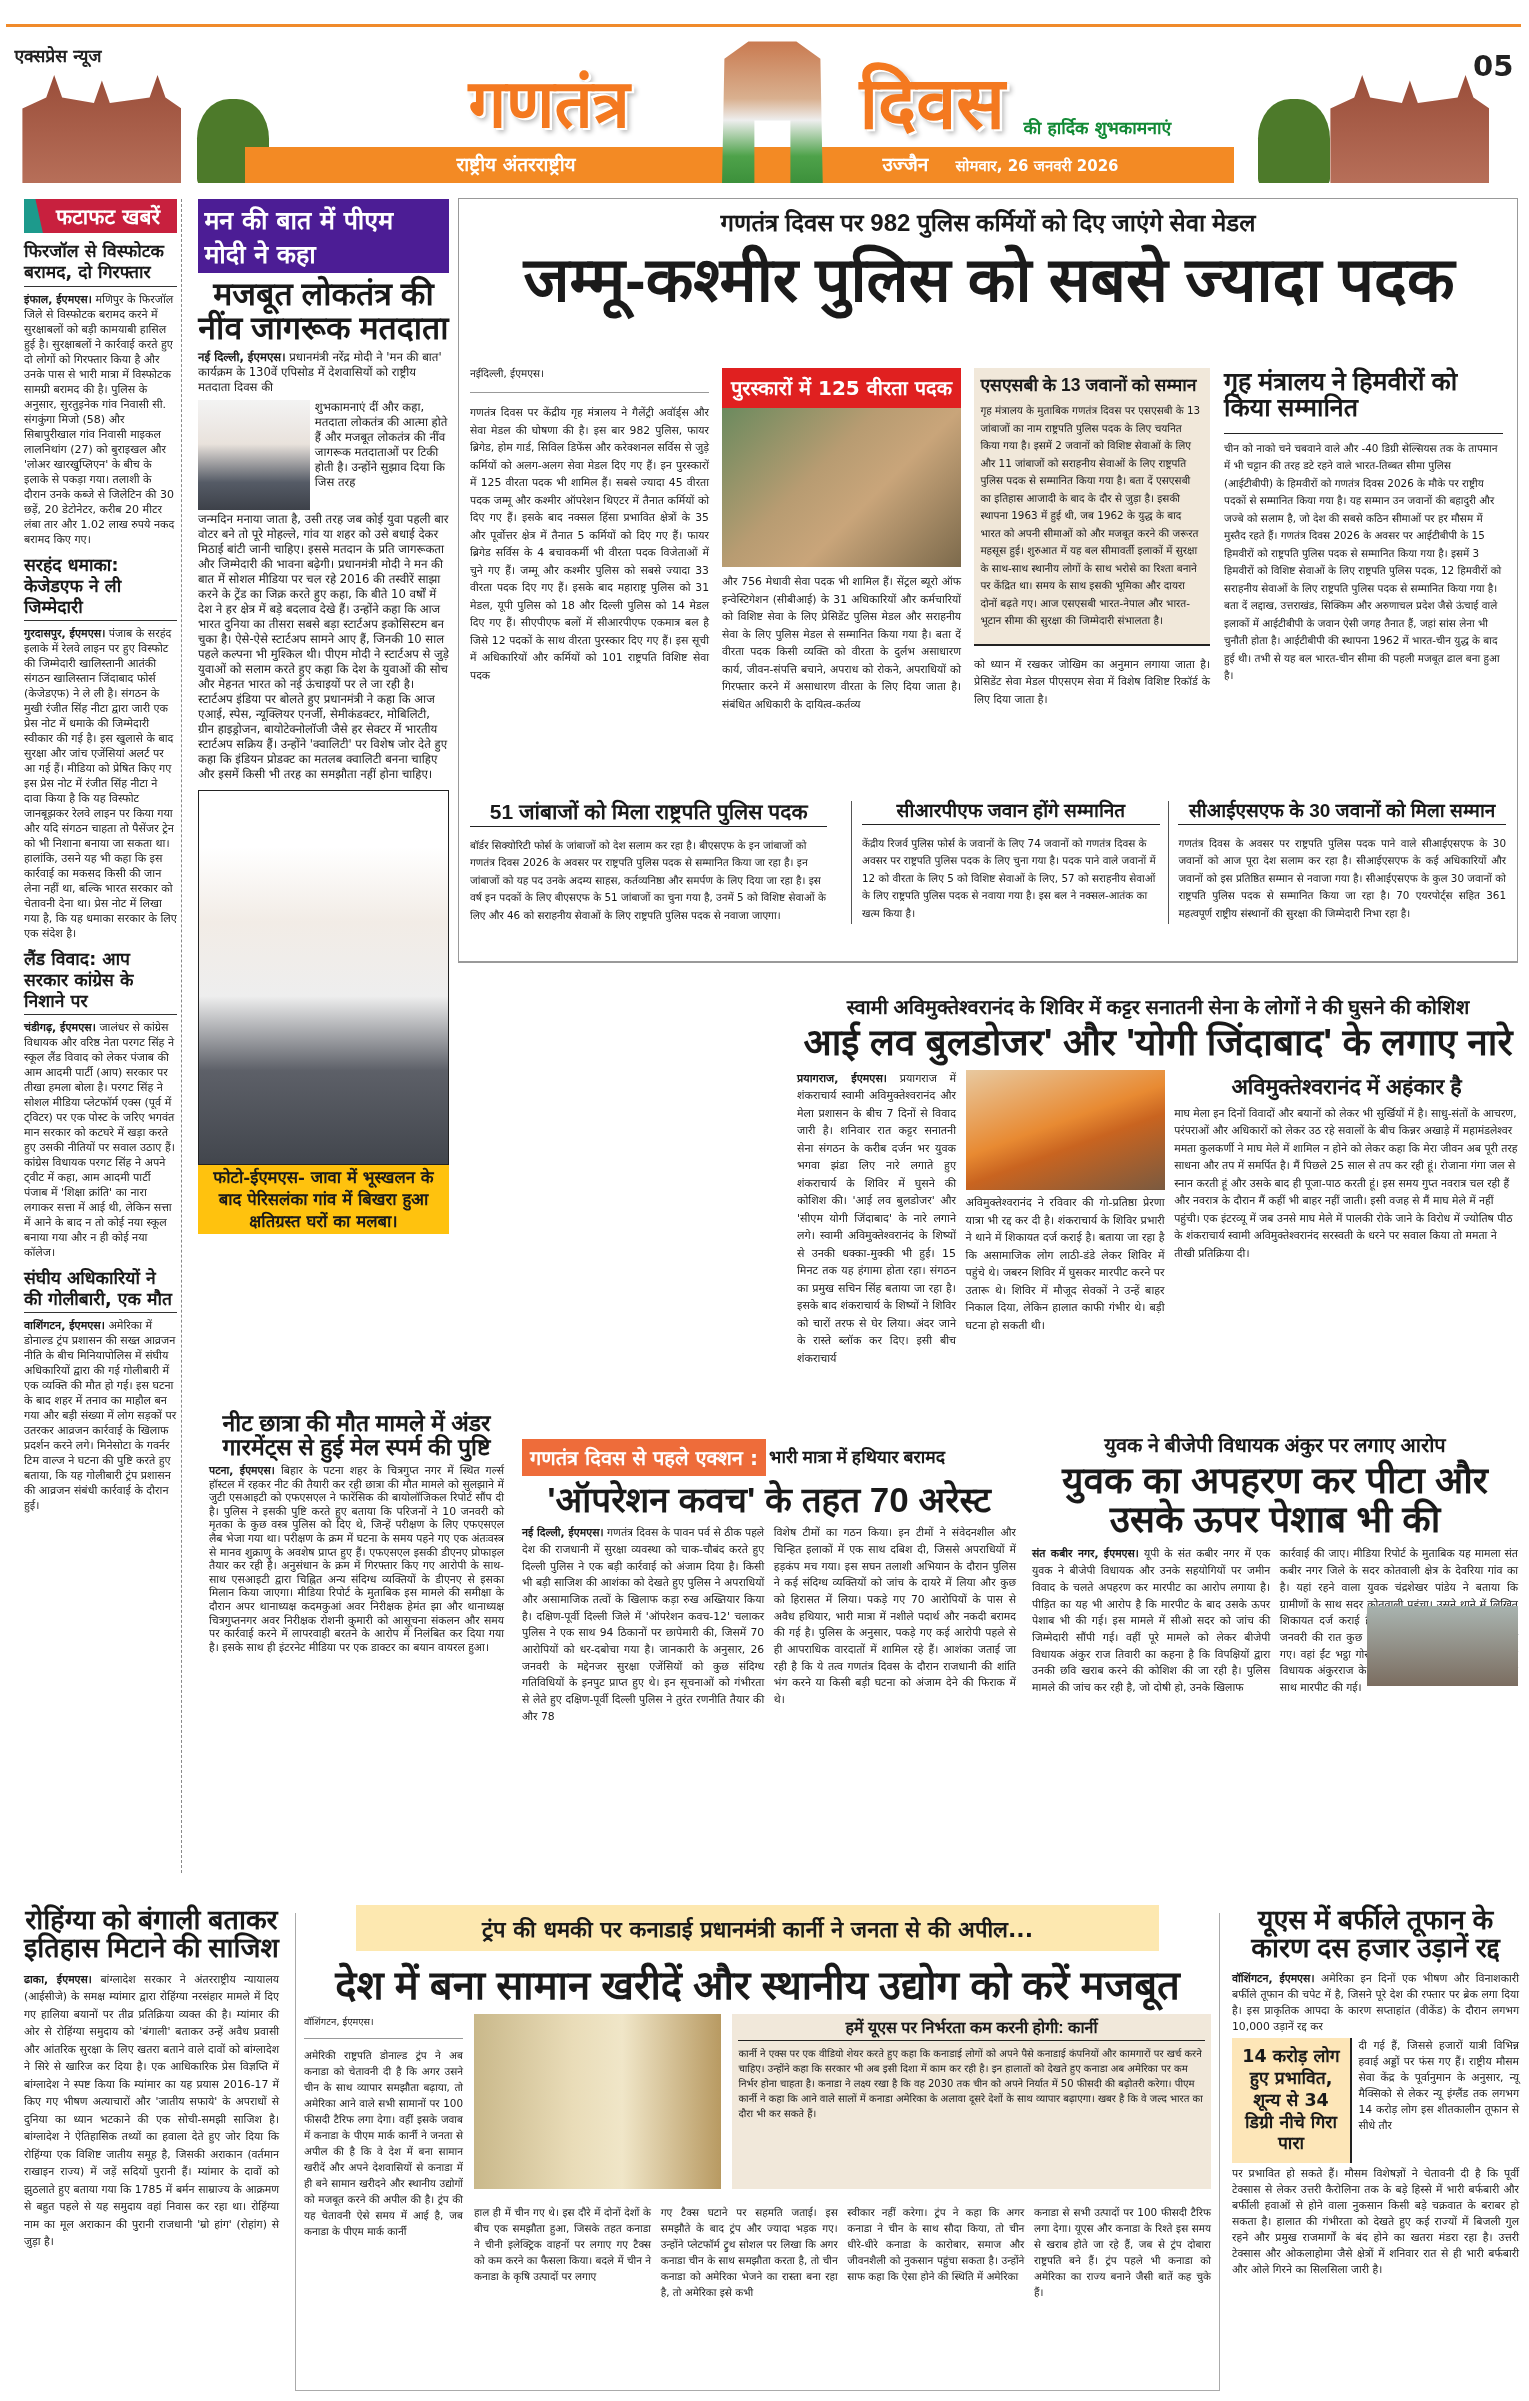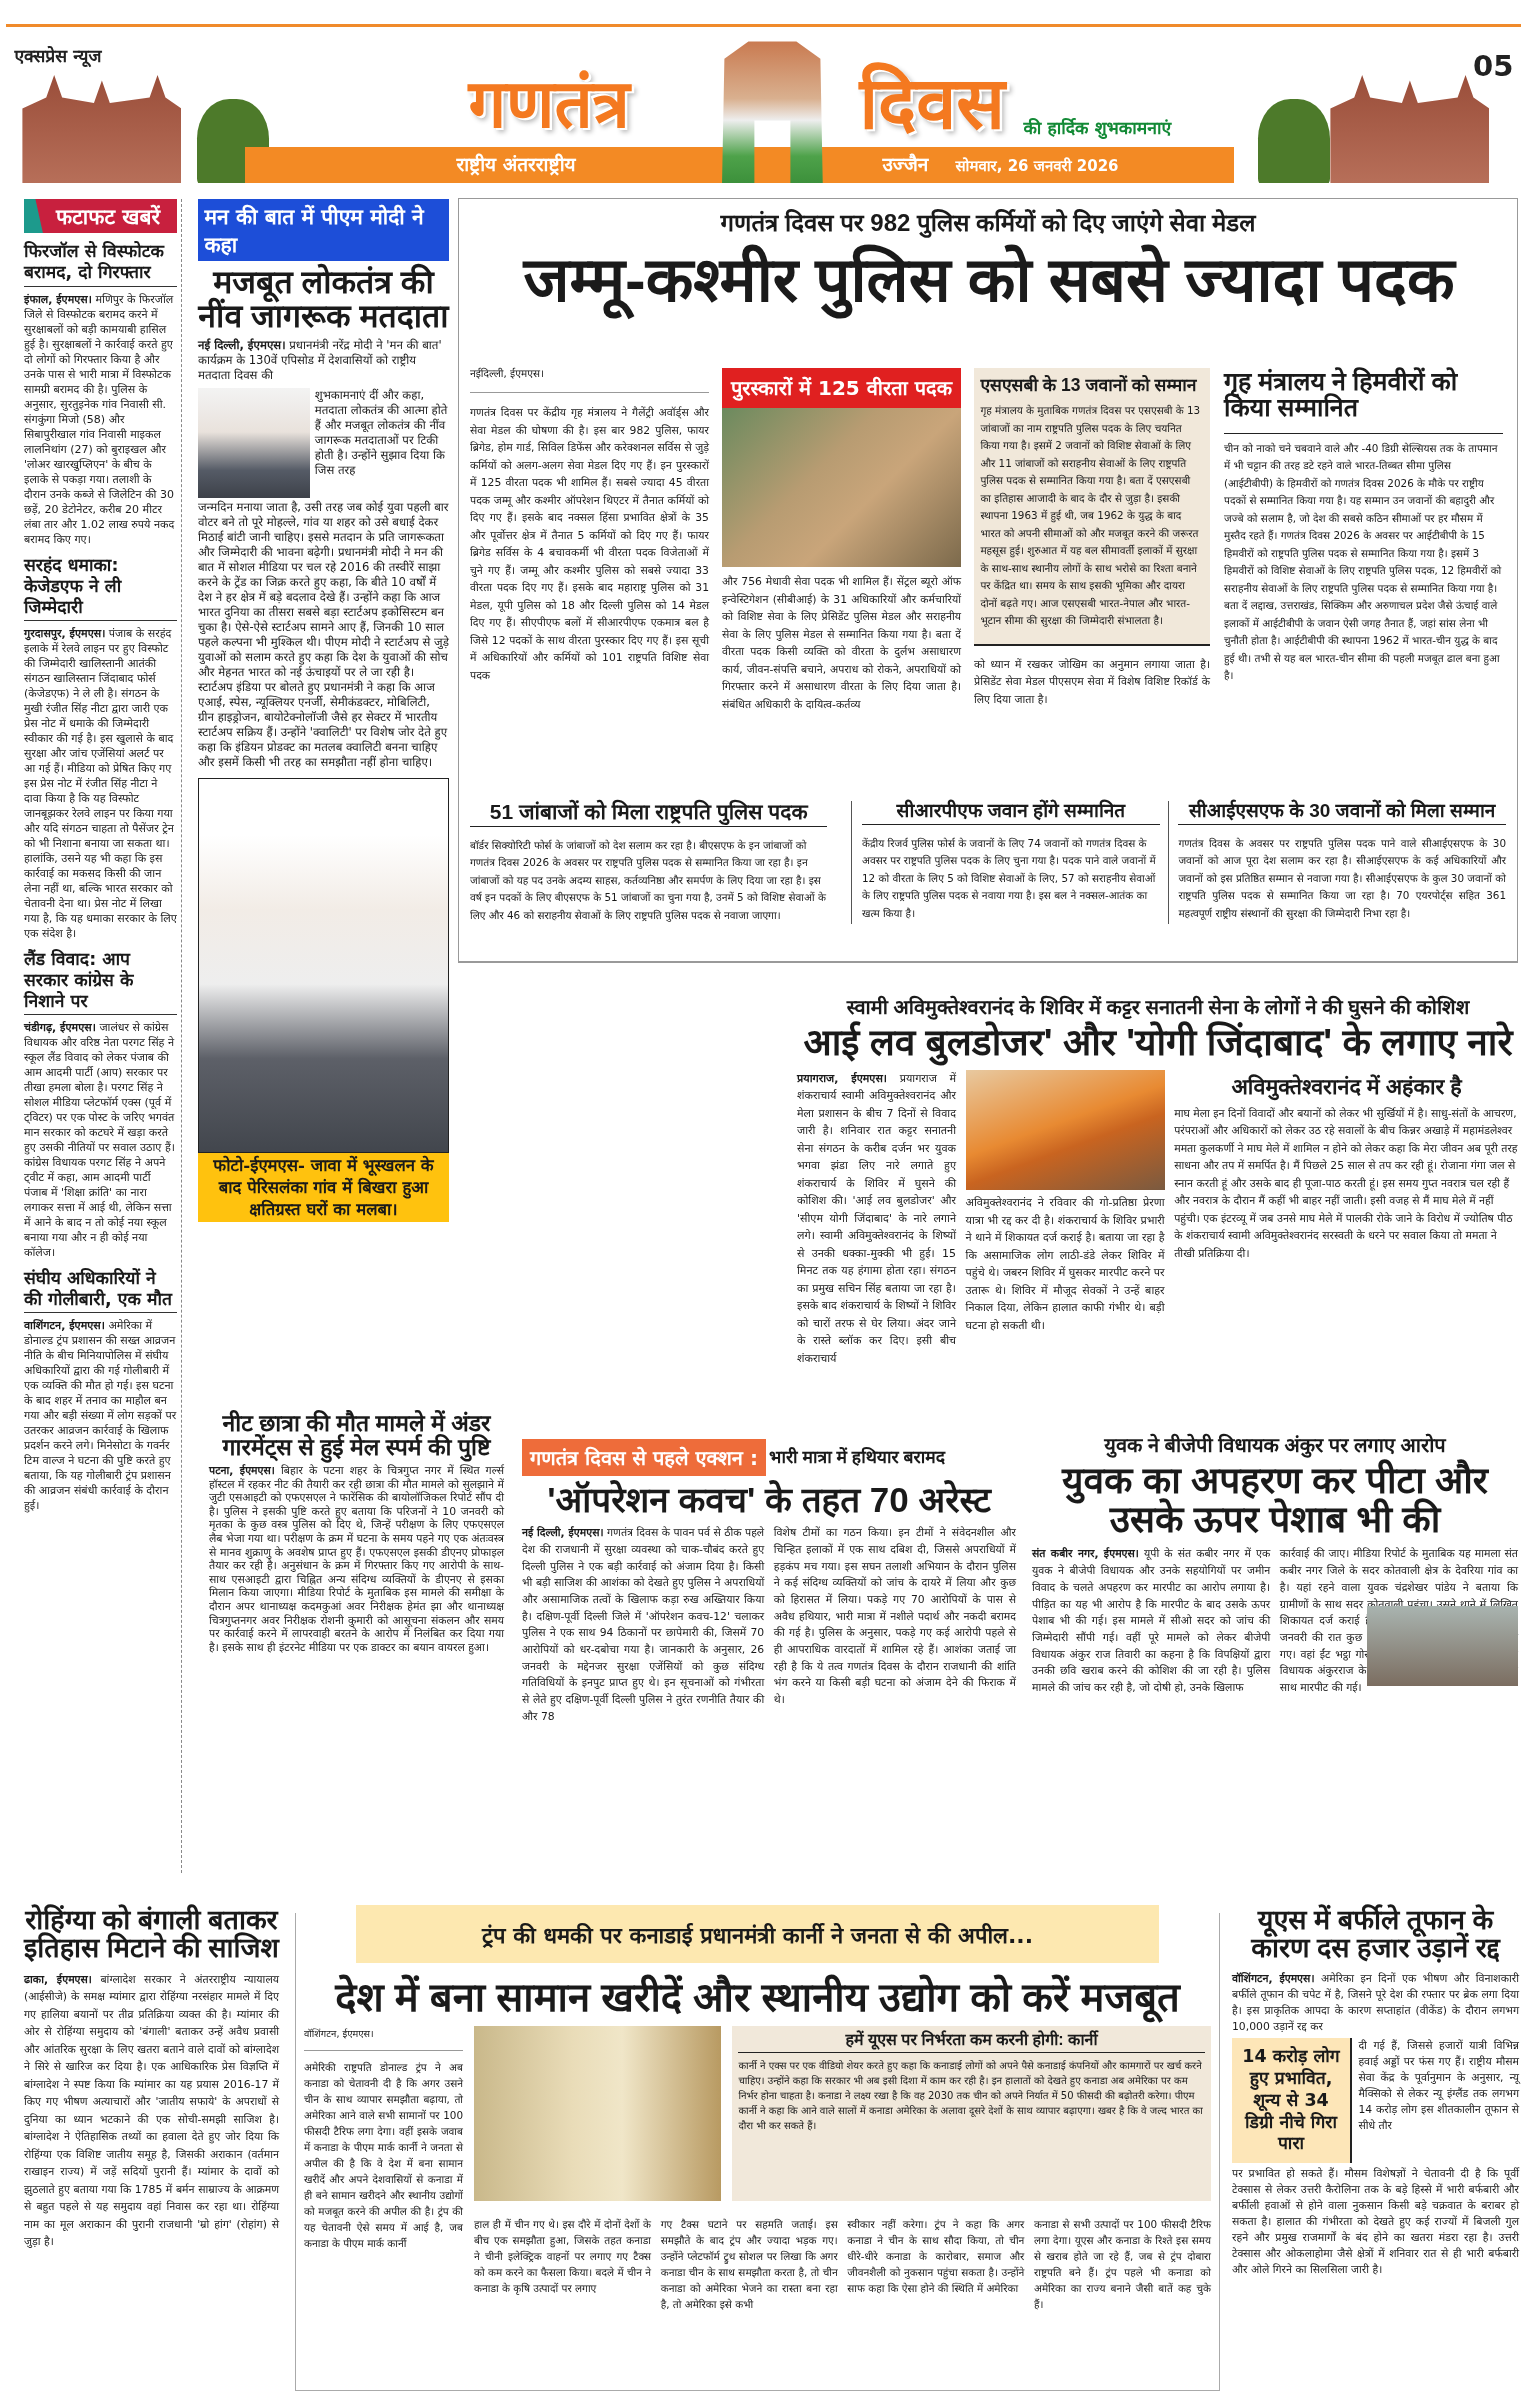--- a/index.html
+++ b/index.html
@@ -19,29 +19,29 @@
 .mh-tree-l{left:191px}.mh-tree-r{right:191px}
 .mh-band-text{top:124px;font-size:19px;font-weight:bold;color:#fff}
 .kicker-red{background:#c8203e;color:#fff;font-weight:bold;font-size:21px;padding:3.2px 14.4px 3.2px 32px;position:relative}
 .kicker-red:before{content:"";position:absolute;left:0;top:0;width:19px;height:100%;background:#1d9a8c;clip-path:polygon(0 0,60% 0,100% 100%,0 100%)}
 .col-left{left:24px;top:199px;width:153px}
 .sh{font-weight:bold;font-size:17.5px;line-height:1.2;border-bottom:1.2px solid #333;padding-bottom:2.4px;margin-top:8px;margin-bottom:4.8px}
 .body{font-size:11px;line-height:15px;text-align:left}
 .body b{font-weight:bold}
 .dash-v{border-left:1.6px dashed #888}
 .hl{font-weight:bold;font-family:"Liberation Sans",sans-serif;line-height:1.05}
-.blackbar{background:#1d4ed8;color:#fff;font-weight:bold;font-size:21px;padding:3.2px 6.4px}
+.blackbar{background:#4c1d95;color:#fff;font-weight:bold;font-size:25px;padding:3.2px 6.4px}
 .box-main{left:458px;top:198px;width:1060px;height:765px;border:1.6px solid #999;border-bottom-width:2.4px}
 .redtag{background:#e02020;color:#fff;font-weight:bold;font-size:20px;text-align:center;padding:6.4px 3.2px}
 .beige{background:#f1e8da}
 .ul{border-bottom:1.6px solid #222}
 .photo{background:#888;overflow:hidden;position:relative}
 .caption-y{background:#ffc20e;font-weight:bold;font-size:16.7px;text-align:center;line-height:22px;padding:1.6px 3.2px}
 .orangetag{background:#ee6c3a;color:#fff;font-weight:bold;font-size:20px;padding:4.8px 8px}
-.yellowtag{background:#fde8b0;font-weight:bold;font-size:24px;text-align:center;padding:14px}
+.yellowtag{background:#fde8b0;font-weight:bold;font-size:24px;text-align:center;padding:8px}
 .sidebox{background:#fde6b8;font-weight:bold;text-align:center;font-size:24px;line-height:1.25;padding:8px}
 .just{text-align:justify}
 </style>
 </head>
 <body>
 
 <div class="abs masthead">
   <div class="abs mh-fort-l"></div>
   <div class="abs mh-tree-l"></div>
   <div class="abs mh-fort-r"></div>

